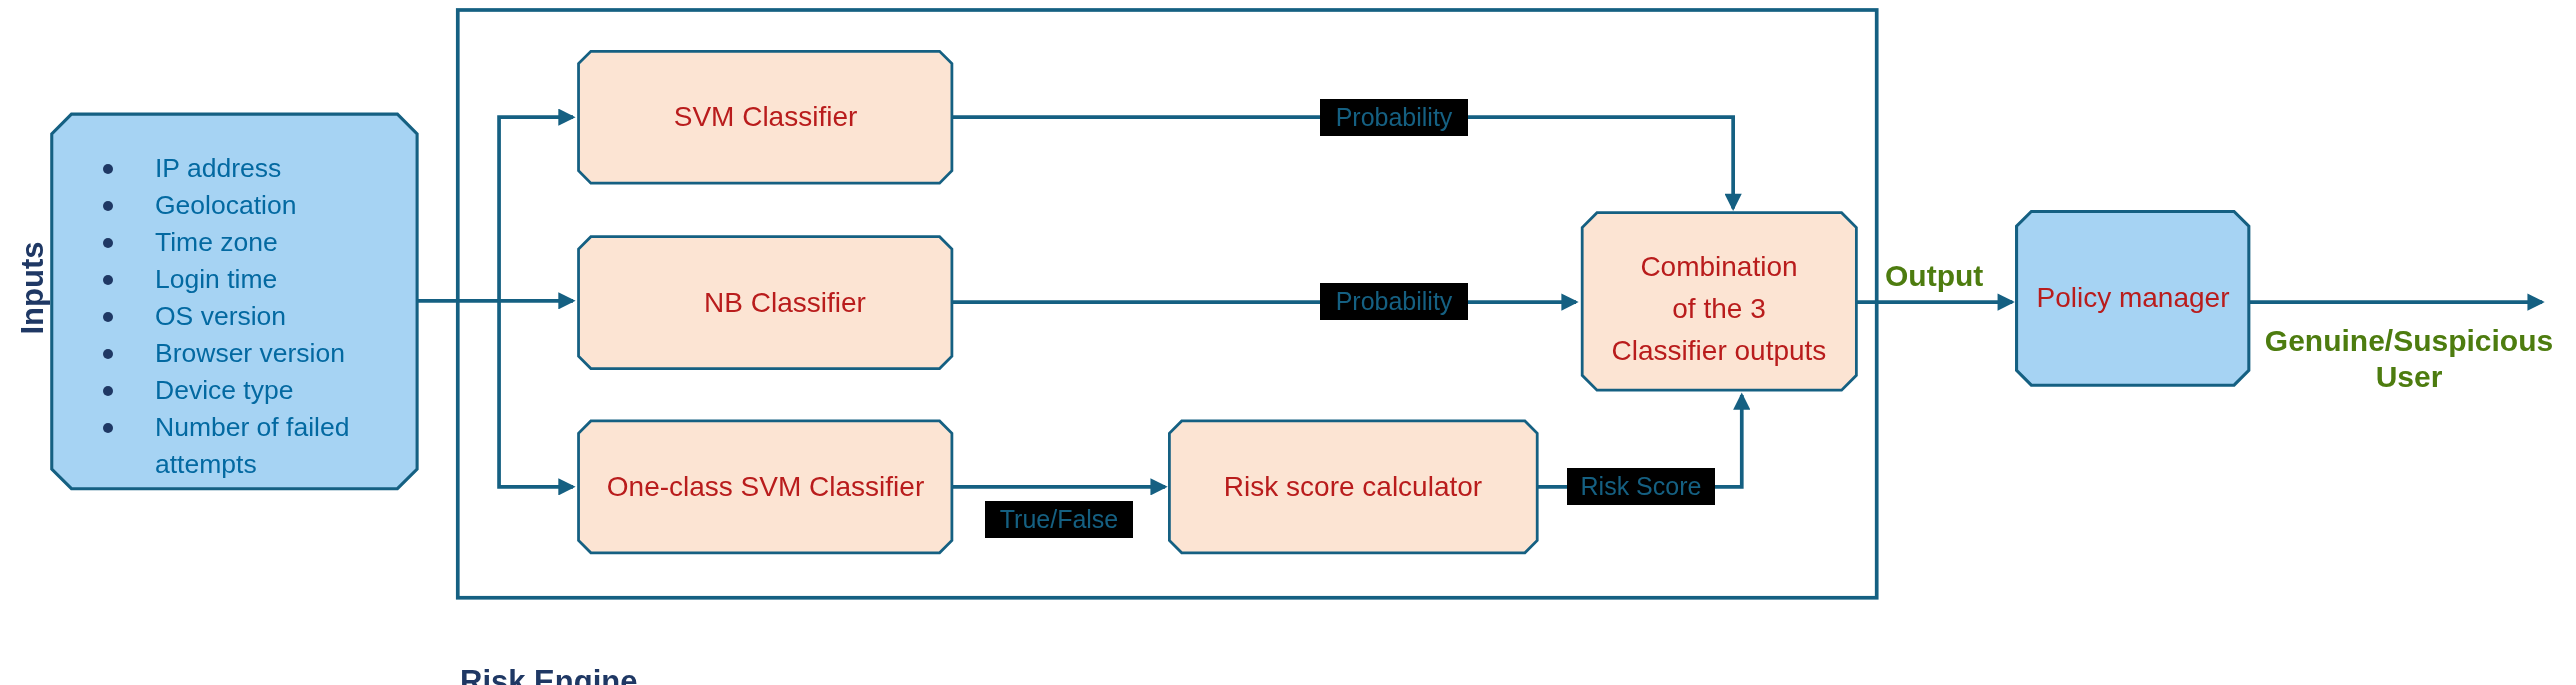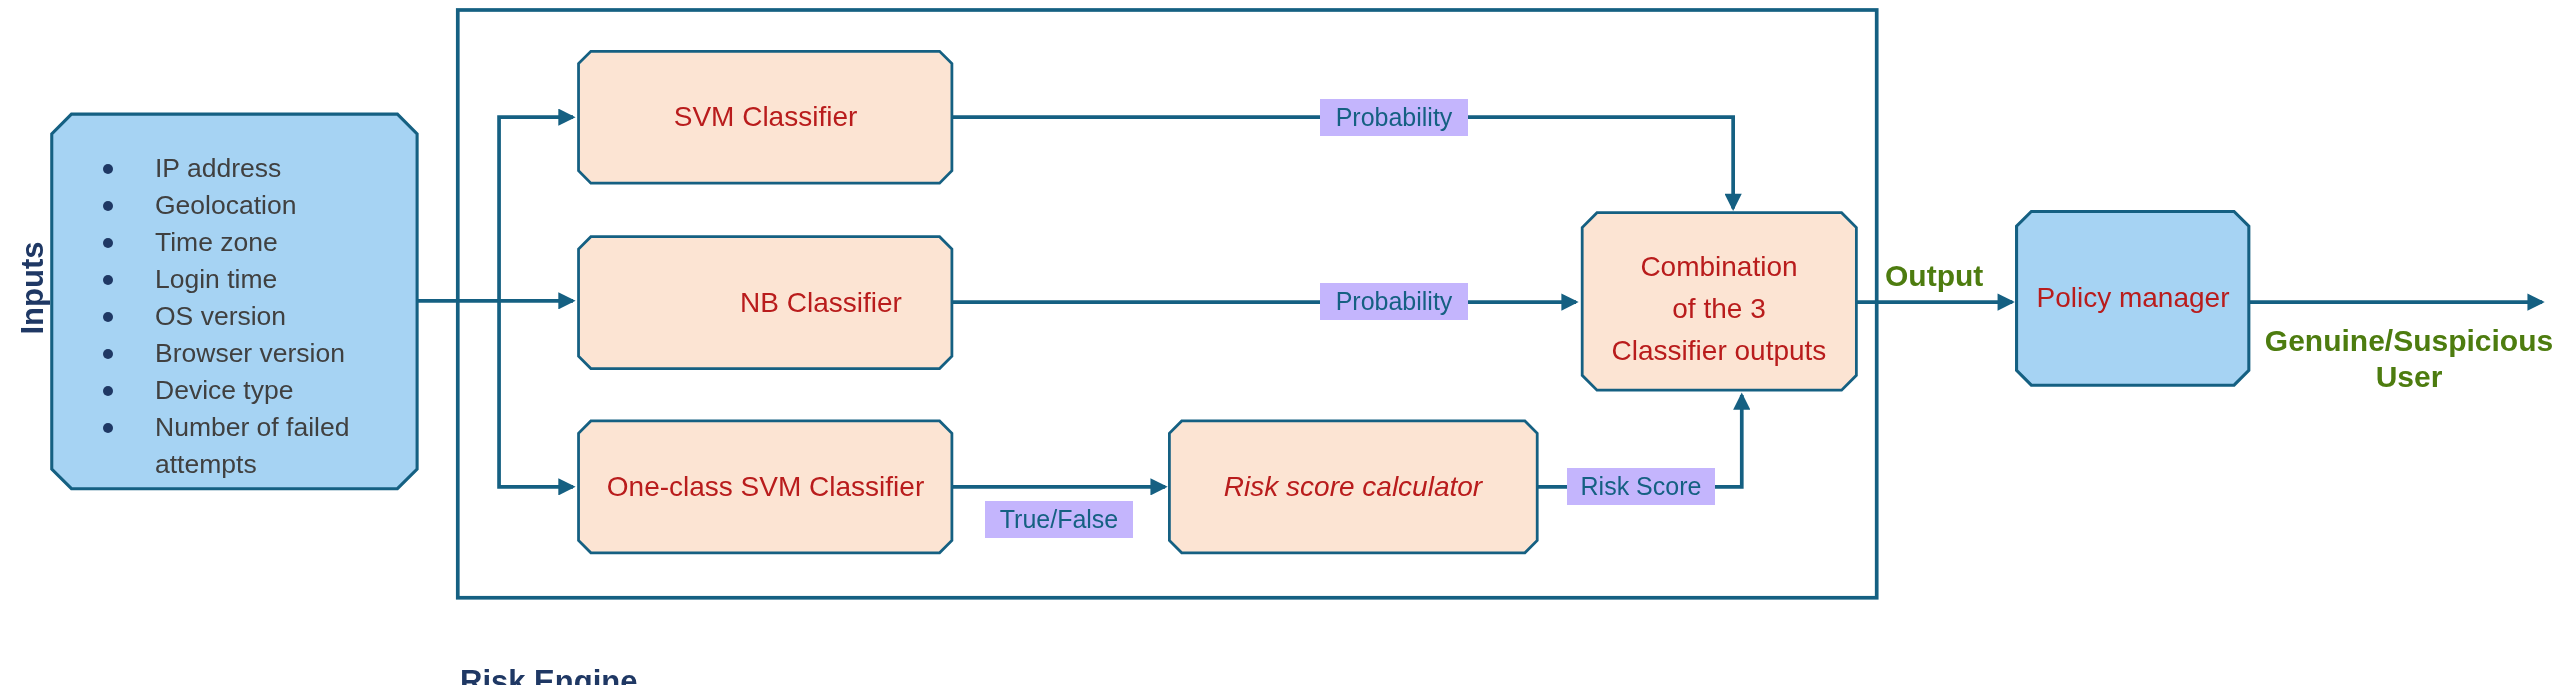--- a/index.html
+++ b/index.html
@@ -11,32 +11,32 @@
     overflow:hidden;
   }
   svg.layer{position:absolute;left:0;top:0;width:2576px;height:686px;}
   .txt{position:absolute;color:#1F3864;}
   .node-label{
     display:flex;align-items:center;justify-content:center;
     text-align:center;font-size:28px;color:#b91c1c;
   }
   .edge-label{
     display:flex;align-items:center;justify-content:center;
-    font-size:25px;color:#156082;background:#c4b5fd;
+    font-size:25px;color:#156082;background:#000000;
     text-align:center;white-space:nowrap;
   }
   .bold-teal{color:#4d7c0f;font-weight:bold;}
   .bold-navy{color:#1F3864;font-weight:bold;}
   ul.input-list{
     position:absolute;left:100px;top:150px;margin:0;padding:0;
     list-style:none;width:259px;
   }
   ul.input-list li{
     position:relative;padding-left:55px;font-size:26.5px;line-height:37px;
-    color:#404040;max-width:234px;
+    color:#0369a1;max-width:234px;
   }
   ul.input-list li::before{
     content:"";position:absolute;left:2.5px;top:13.6px;width:10.5px;height:10.5px;
     border-radius:50%;background:#1F3864;
   }
   .rot{
     display:flex;align-items:center;justify-content:center;
     transform:rotate(-90deg);
   }
 </style>
@@ -89,25 +89,25 @@
     <li>Time zone</li>
     <li>Login time</li>
     <li>OS version</li>
     <li>Browser version</li>
     <li>Device type</li>
     <li>Number of failed attempts</li>
   </ul>
 
   <div class="txt node-label" style="left:579px;top:51px;width:373px;height:132px;">SVM Classifier</div>
 
-  <div class="txt node-label" style="left:579px;top:237px;width:412px;height:132px;margin-left:36px;">NB Classifier</div>
+  <div class="txt node-label" style="left:579px;top:237px;width:412px;height:132px;">NB Classifier</div>
 
   <div class="txt node-label" style="left:579px;top:421px;width:373px;height:132px;">One-class SVM Classifier</div>
 
-  <div class="txt node-label" style="left:1169px;top:421px;width:368px;height:132px;font-style:italic;">Risk score calculator</div>
+  <div class="txt node-label" style="left:1169px;top:421px;width:368px;height:132px;">Risk score calculator</div>
 
   <div class="txt node-label" style="left:1582px;top:213px;width:274px;height:177px;padding-top:7px;line-height:42px;flex-direction:column;">
     <span>Combination</span>
     <span>of the 3</span>
     <span>Classifier outputs</span>
   </div>
 
   <div class="txt node-label" style="left:2017px;top:211px;width:232px;height:174px;">Policy manager</div>
 
   <div class="txt edge-label" style="left:1320px;top:99px;width:148px;height:37px;">Probability</div>

